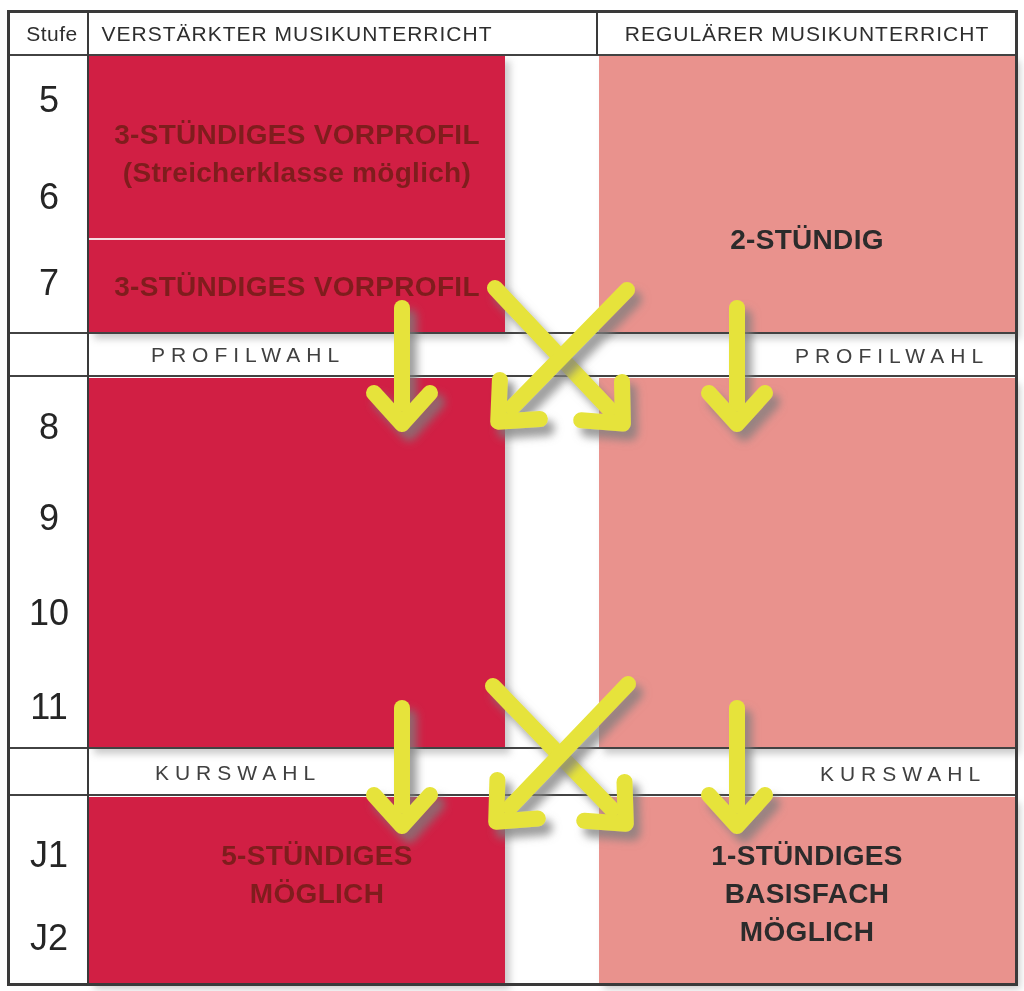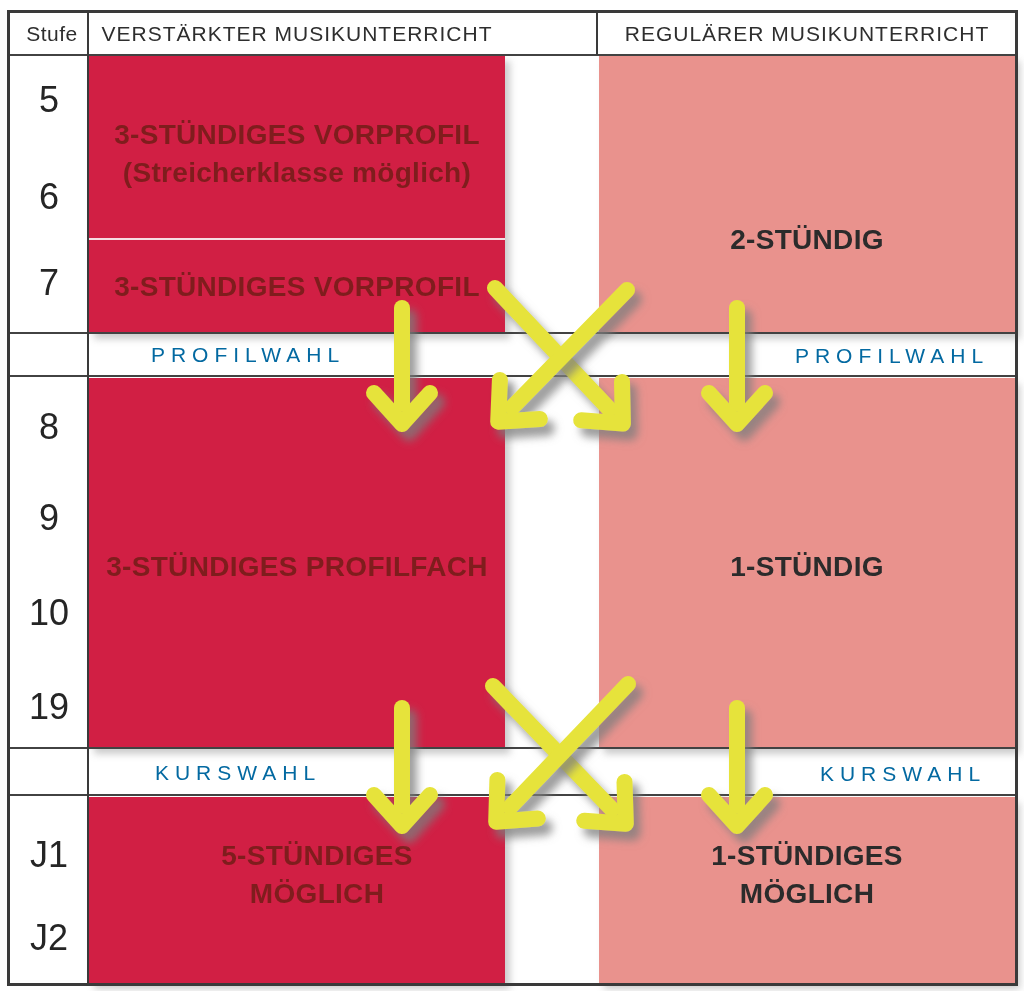--- a/index.html
+++ b/index.html
@@ -21,21 +21,21 @@
   .grade{
     position:absolute;left:10px;width:78px;text-align:center;
     font-size:36px;line-height:42px;color:#252525;font-weight:400;
   }
   .header-label{
     position:absolute;font-size:21px;line-height:24px;letter-spacing:1px;
     color:#2e2e2e;text-align:center;white-space:nowrap;
   }
   .band-label{
     position:absolute;width:300px;font-size:21px;line-height:26px;
-    letter-spacing:6px;color:#0369a1;text-align:center;white-space:nowrap;
+    letter-spacing:6px;color:#404040;text-align:center;white-space:nowrap;
   }
   .block-title{
     position:absolute;width:416px;text-align:center;font-weight:700;
     font-size:28px;line-height:36px;letter-spacing:0.3px;white-space:nowrap;
   }
   .block-title.multiline{line-height:38px;white-space:normal;}
   .t-white{color:#7f1d1d;}
   .t-dark{color:#2b2b2b;}
   svg.arrow-layer{position:absolute;left:0;top:0;pointer-events:none;}
 </style>
@@ -66,38 +66,37 @@
   <div class="header-label" style="left:10px;top:22px;width:84px;letter-spacing:0.5px;">Stufe</div>
   <div class="header-label" style="left:599px;top:22px;width:416px;">REGULÄRER MUSIKUNTERRICHT</div>
   <div class="header-label" style="left:89px;top:22px;width:416px;">VERSTÄRKTER MUSIKUNTERRICHT</div>
 
   <div class="grade" style="top:79px">5</div>
   <div class="grade" style="top:176px">6</div>
   <div class="grade" style="top:262px">7</div>
   <div class="grade" style="top:406px">8</div>
   <div class="grade" style="top:497px">9</div>
   <div class="grade" style="top:592px">10</div>
-  <div class="grade" style="top:686px">19</div>
+  <div class="grade" style="top:686px">11</div>
   <div class="grade" style="top:834px">J1</div>
   <div class="grade" style="top:917px">J2</div>
 
   <div class="block-title multiline t-white" style="left:89px;top:116px;">
     <div>3-STÜNDIGES VORPROFIL</div>
     <div>(Streicherklasse möglich)</div>
   </div>
   <div class="block-title t-white" style="left:89px;top:269px;">3-STÜNDIGES VORPROFIL</div>
   <div class="block-title t-dark" style="left:599px;top:179px;margin-top:43px;">2-STÜNDIG</div>
-  <div class="block-title t-white" style="left:89px;top:549px;">3-STÜNDIGES PROFILFACH</div>
-  <div class="block-title t-dark" style="left:599px;top:549px;">1-STÜNDIG</div>
   <div class="block-title multiline t-white" style="left:89px;top:837px;margin-left:20px;">
     <div>5-STÜNDIGES</div>
     <div>MÖGLICH</div>
   </div>
   <div class="block-title multiline t-dark" style="left:599px;top:837px;">
     <div>1-STÜNDIGES</div>
+    <div>BASISFACH</div>
     <div>MÖGLICH</div>
   </div>
 
   <div class="band-label" style="left:98px;top:342px;">PROFILWAHL</div>
   <div class="band-label" style="left:742px;top:343px;">PROFILWAHL</div>
   <div class="band-label" style="left:88px;top:760px;">KURSWAHL</div>
   <div class="band-label" style="left:753px;top:761px;">KURSWAHL</div>
 
   <svg class="arrow-layer" id="arrows" width="1024" height="991" viewBox="0 0 1024 991">
     <defs>

